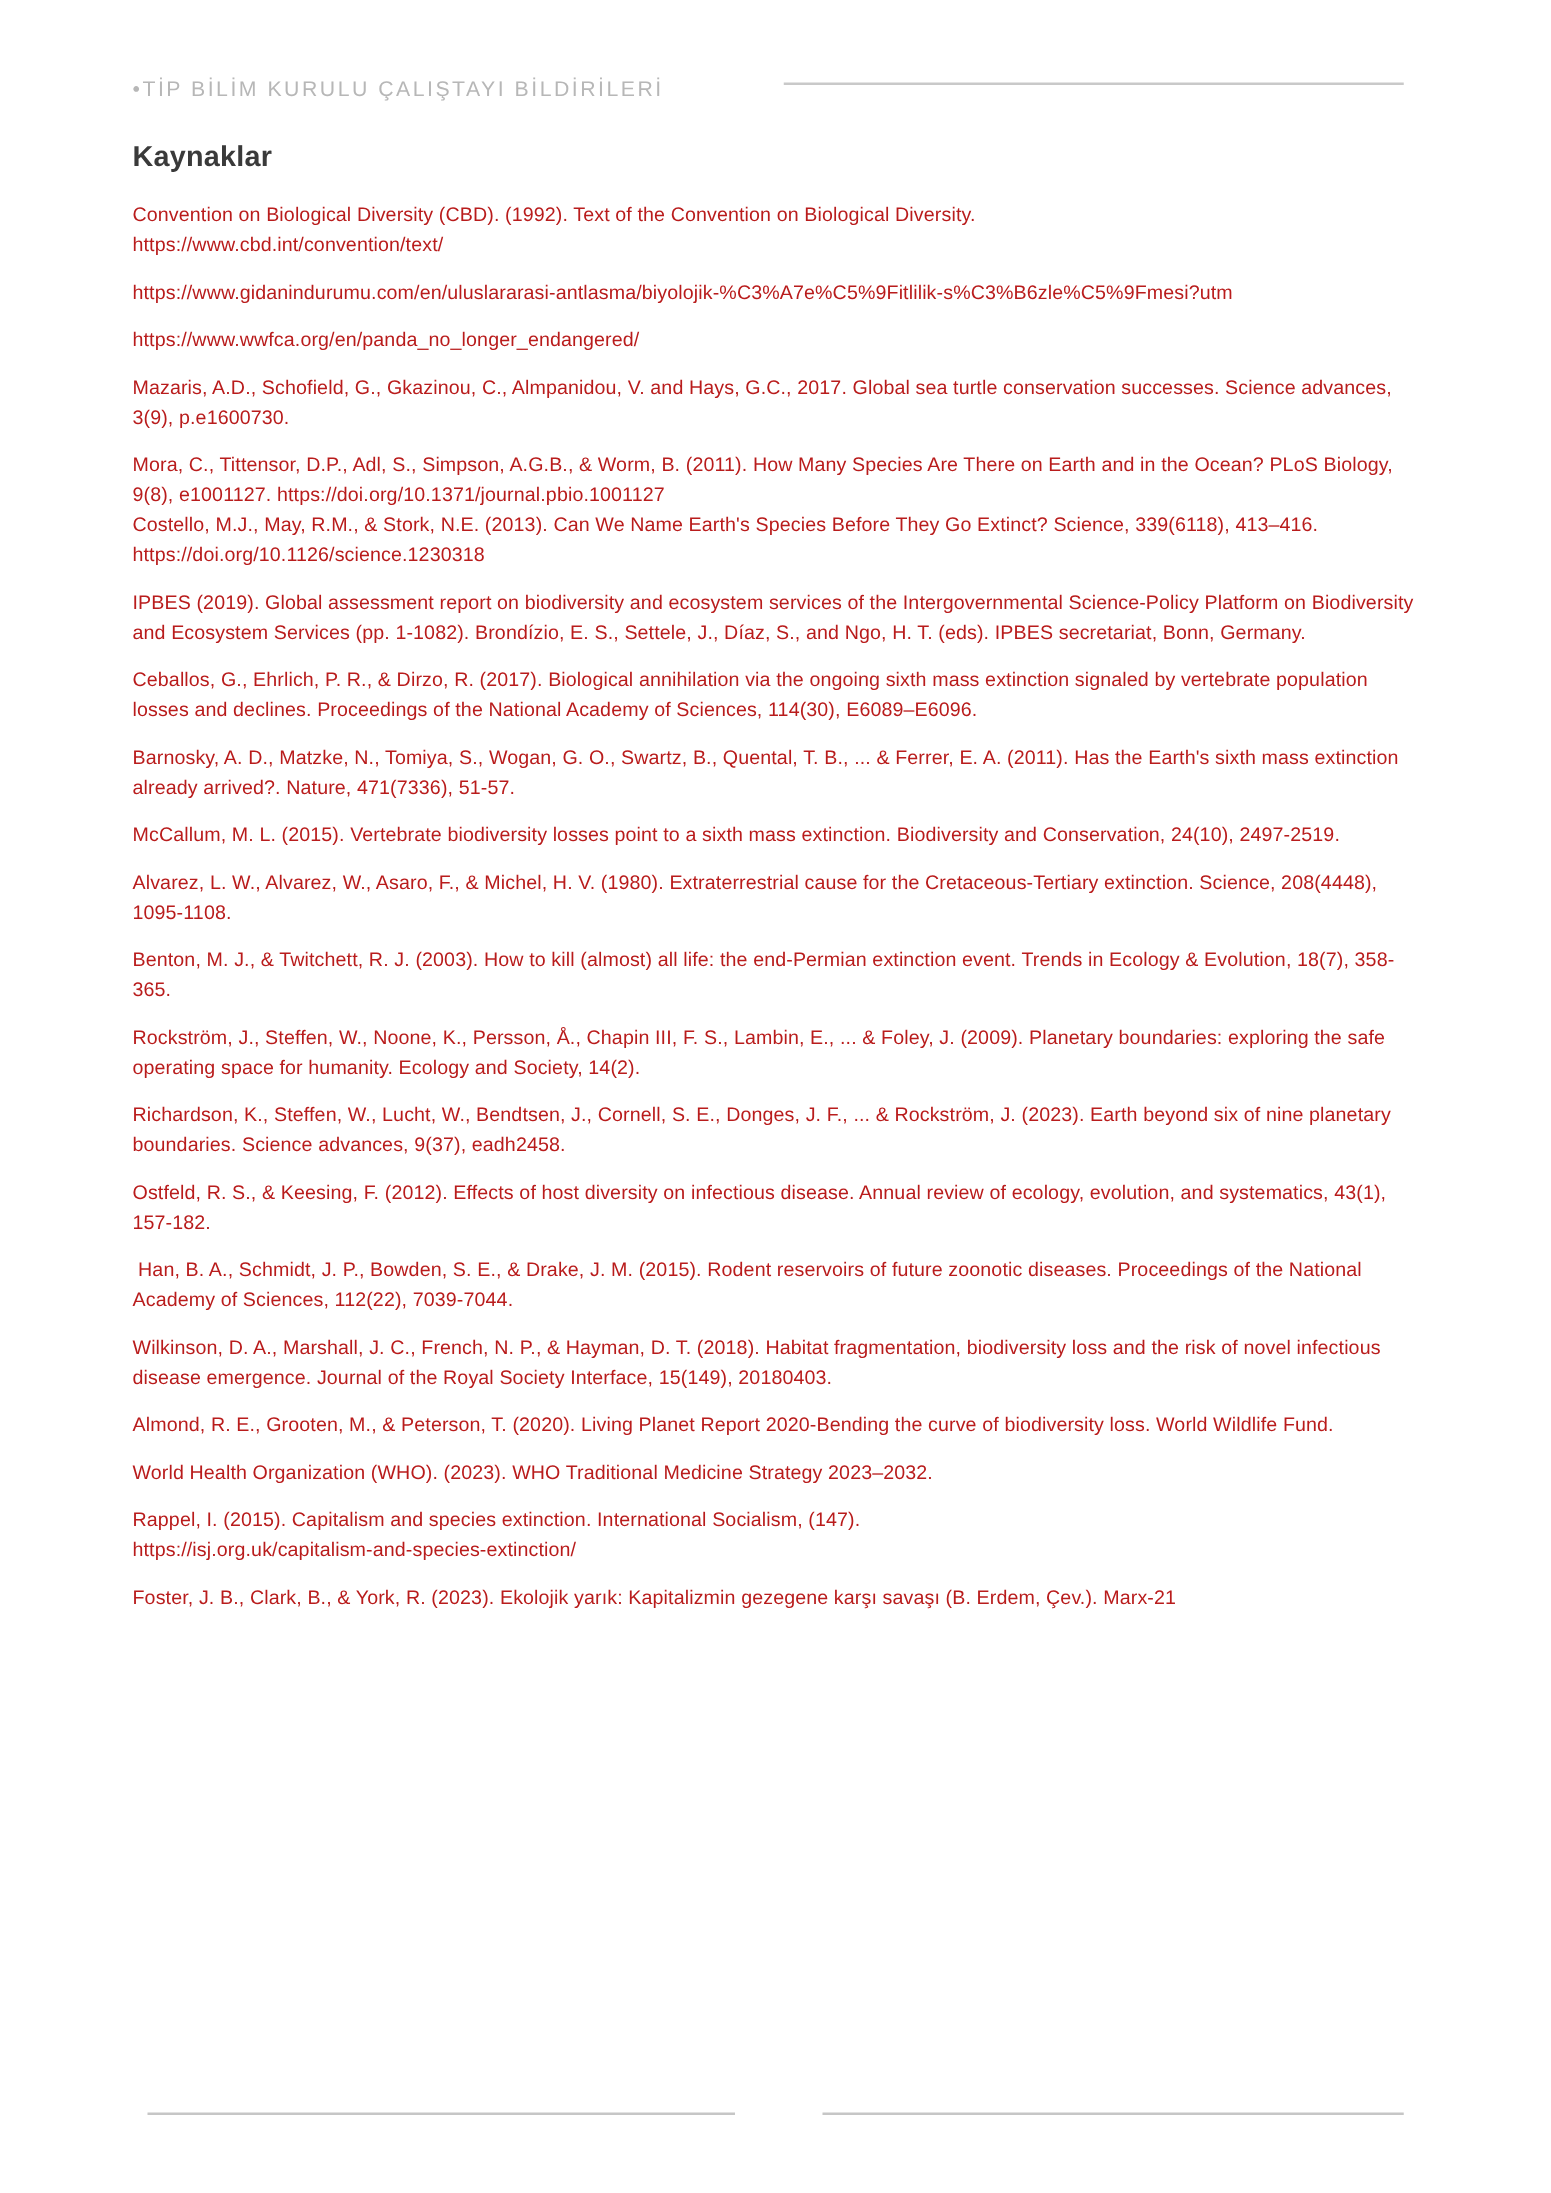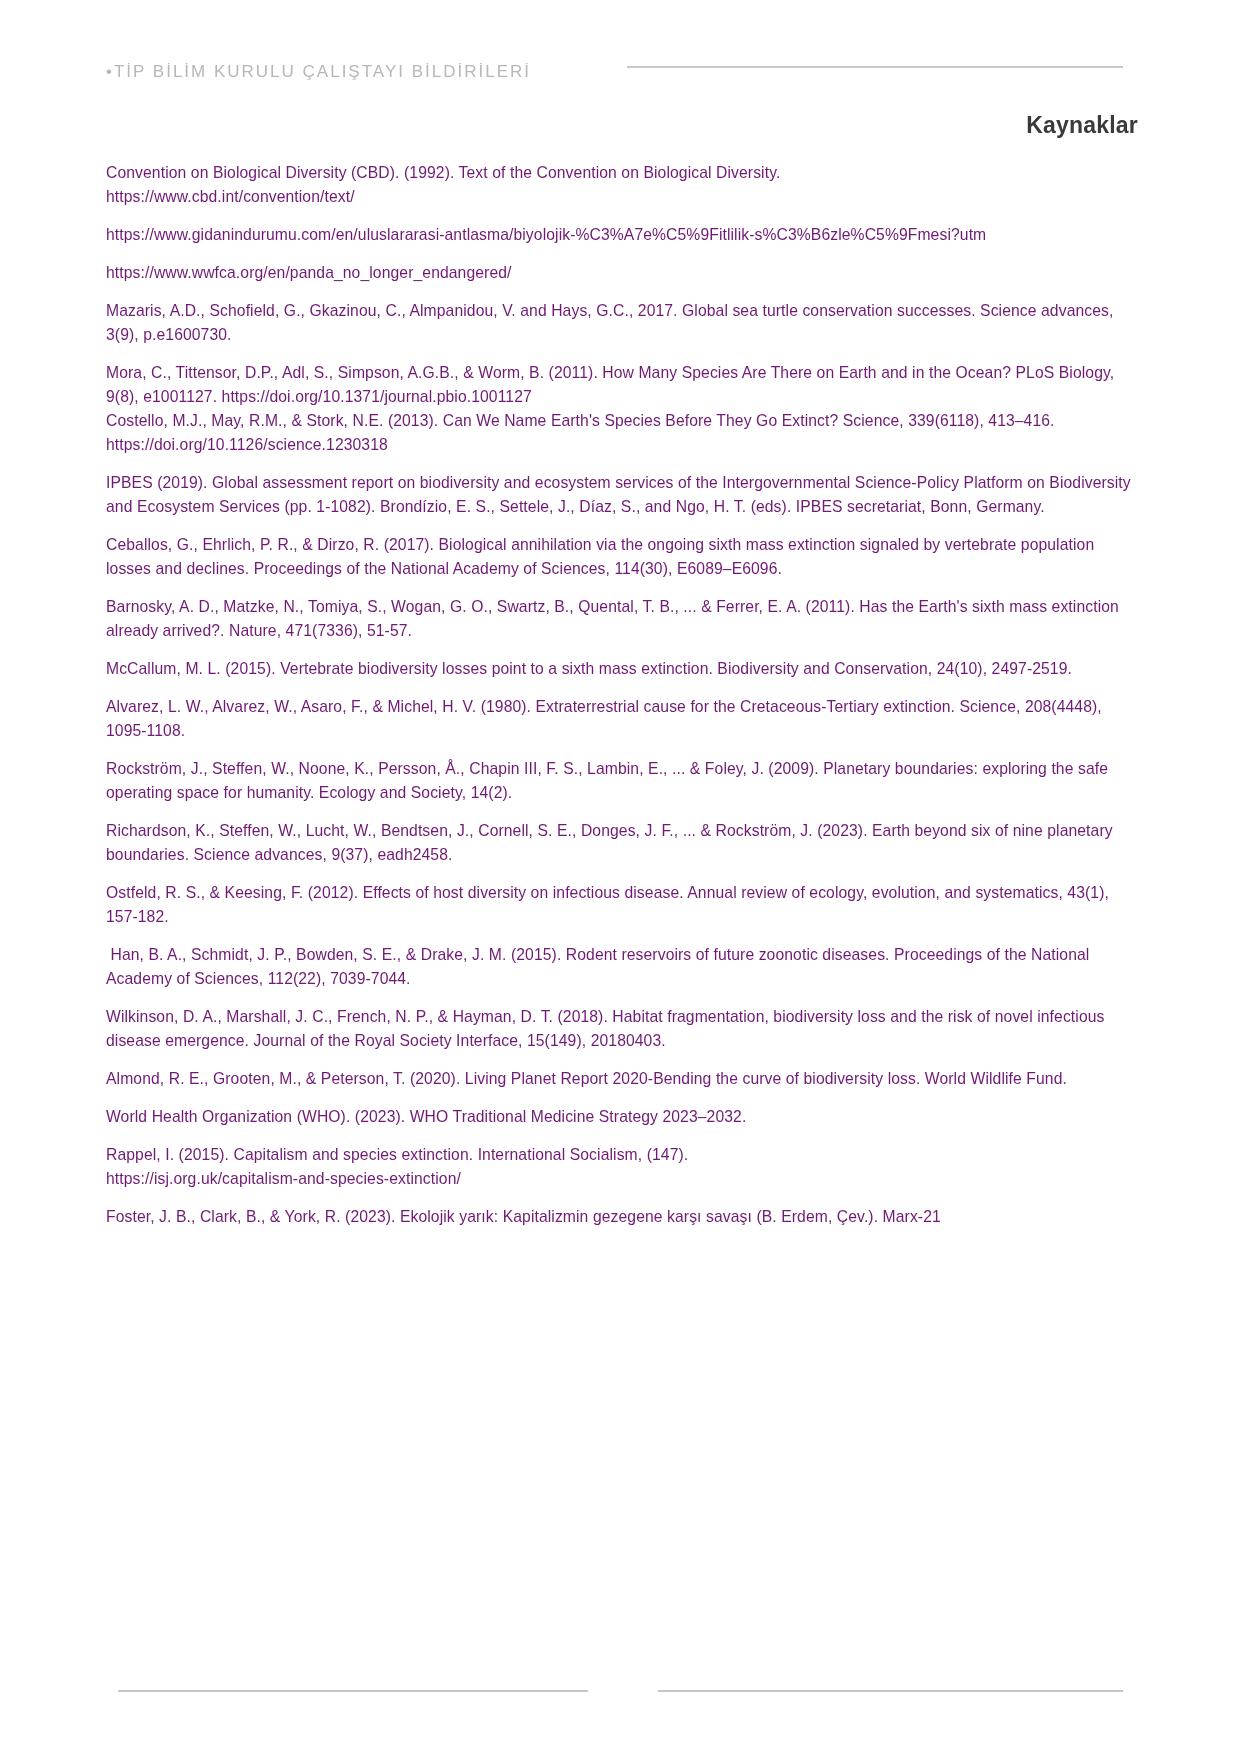--- a/index.html
+++ b/index.html
@@ -39,29 +39,28 @@
     left: 106px;
     top: 112px;
     width: 1032px;
   }
   .page-title {
     margin: 0 0 22px 0;
     font-size: 23px;
     font-weight: bold;
     color: #3a3a3a;
     letter-spacing: 0.2px;
-    text-align: right;
   }
   .ref {
     margin: 0 0 14px 0;
   }
   .ref-line {
     font-size: 15.7px;
     line-height: 24px;
-    color: #701a75;
+    color: #b91c1c;
     letter-spacing: 0.1px;
     white-space: pre-wrap;
     overflow-wrap: anywhere;
   }
   
   .footer-rule-left {
     position: absolute;
     left: 118px;
     top: 1690px;
     width: 470px;
@@ -125,20 +124,23 @@
         <article class="ref">
           <div class="ref-line">Barnosky, A. D., Matzke, N., Tomiya, S., Wogan, G. O., Swartz, B., Quental, T. B., ... &amp; Ferrer, E. A. (2011). Has the Earth's sixth mass extinction already arrived?. Nature, 471(7336), 51-57.</div>
         </article>
         <article class="ref">
           <div class="ref-line">McCallum, M. L. (2015). Vertebrate biodiversity losses point to a sixth mass extinction. Biodiversity and Conservation, 24(10), 2497-2519.</div>
         </article>
         <article class="ref">
           <div class="ref-line">Alvarez, L. W., Alvarez, W., Asaro, F., &amp; Michel, H. V. (1980). Extraterrestrial cause for the Cretaceous-Tertiary extinction. Science, 208(4448), 1095-1108.</div>
         </article>
         <article class="ref">
+          <div class="ref-line">Benton, M. J., &amp; Twitchett, R. J. (2003). How to kill (almost) all life: the end-Permian extinction event. Trends in Ecology &amp; Evolution, 18(7), 358-365.</div>
+        </article>
+        <article class="ref">
           <div class="ref-line">Rockström, J., Steffen, W., Noone, K., Persson, Å., Chapin III, F. S., Lambin, E., ... &amp; Foley, J. (2009). Planetary boundaries: exploring the safe operating space for humanity. Ecology and Society, 14(2).</div>
         </article>
         <article class="ref">
           <div class="ref-line">Richardson, K., Steffen, W., Lucht, W., Bendtsen, J., Cornell, S. E., Donges, J. F., ... &amp; Rockström, J. (2023). Earth beyond six of nine planetary boundaries. Science advances, 9(37), eadh2458.</div>
         </article>
         <article class="ref">
           <div class="ref-line">Ostfeld, R. S., &amp; Keesing, F. (2012). Effects of host diversity on infectious disease. Annual review of ecology, evolution, and systematics, 43(1), 157-182.</div>
         </article>
         <article class="ref">
           <div class="ref-line"> Han, B. A., Schmidt, J. P., Bowden, S. E., &amp; Drake, J. M. (2015). Rodent reservoirs of future zoonotic diseases. Proceedings of the National Academy of Sciences, 112(22), 7039-7044.</div>

